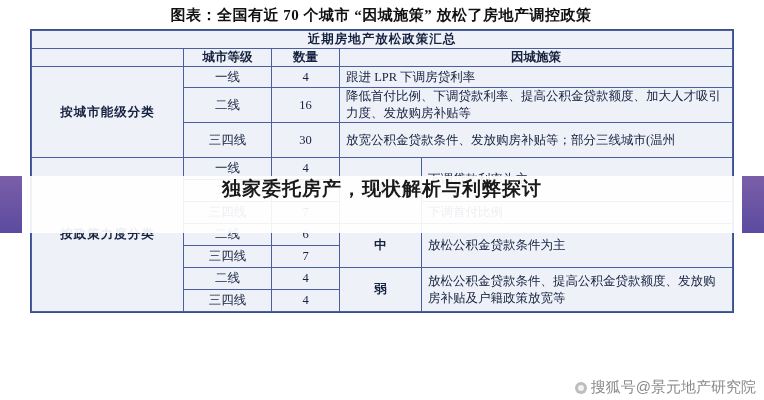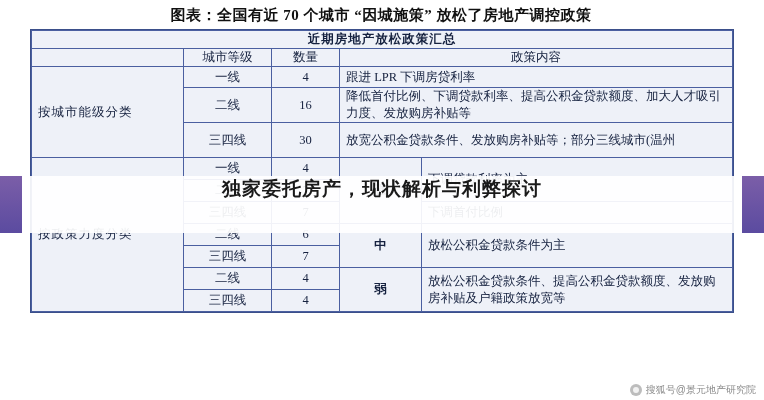--- a/index.html
+++ b/index.html
@@ -56,28 +56,29 @@
     background: #2f4a8c;
     color: #ffffff;
     font-weight: bold;
     text-align: center;
     font-size: 13.5px;
     letter-spacing: 1px;
     padding: 3px 0;
   }
   .hdr td {
     background: #d5dcee;
-    font-weight: normal;
+    font-weight: bold;
     text-align: center;
     font-size: 13px;
     color: #101a33;
     padding: 4px 0;
   }
   .group-cell {
-    font-weight: normal;
+    text-align: center;
+    font-weight: bold;
     font-size: 13.5px;
     letter-spacing: 1px;
     background: #e7ebf6;
   }
   .tier {
     text-align: center;
     font-size: 12.5px;
   }
   .num {
     text-align: center;
@@ -126,21 +127,21 @@
     background: linear-gradient(180deg, #7b5ea8 0%, #5b4ba0 100%);
   }
   .overlay .stripe-left { left: 0; }
   .overlay .stripe-right { right: 0; }
 
   .watermark {
     position: absolute;
     right: 8px;
     bottom: 3px;
     font-family: "Liberation Sans", sans-serif;
-    font-size: 10px;
+    font-size: 15px;
     color: #8a8a8a;
     display: flex;
     align-items: center;
     gap: 4px;
     white-space: nowrap;
   }
   .wm-logo {
     display: inline-block;
     width: 12px;
     height: 12px;
@@ -177,21 +178,21 @@
       </colgroup>
       <tbody>
         <tr class="banner">
           <td colspan="5">近期房地产放松政策汇总</td>
         </tr>
 
         <tr class="hdr">
           <td></td>
           <td>城市等级</td>
           <td>数量</td>
-          <td colspan="2">政策内容</td>
+          <td colspan="2">因城施策</td>
         </tr>
 
         <tr class="row-small">
           <td rowspan="3" class="group-cell">按城市能级分类</td>
           <td class="tier">一线</td>
           <td class="num">4</td>
           <td colspan="2" class="policy">跟进 LPR 下调房贷利率</td>
         </tr>
         <tr class="row-tall">
           <td class="tier">二线</td>

